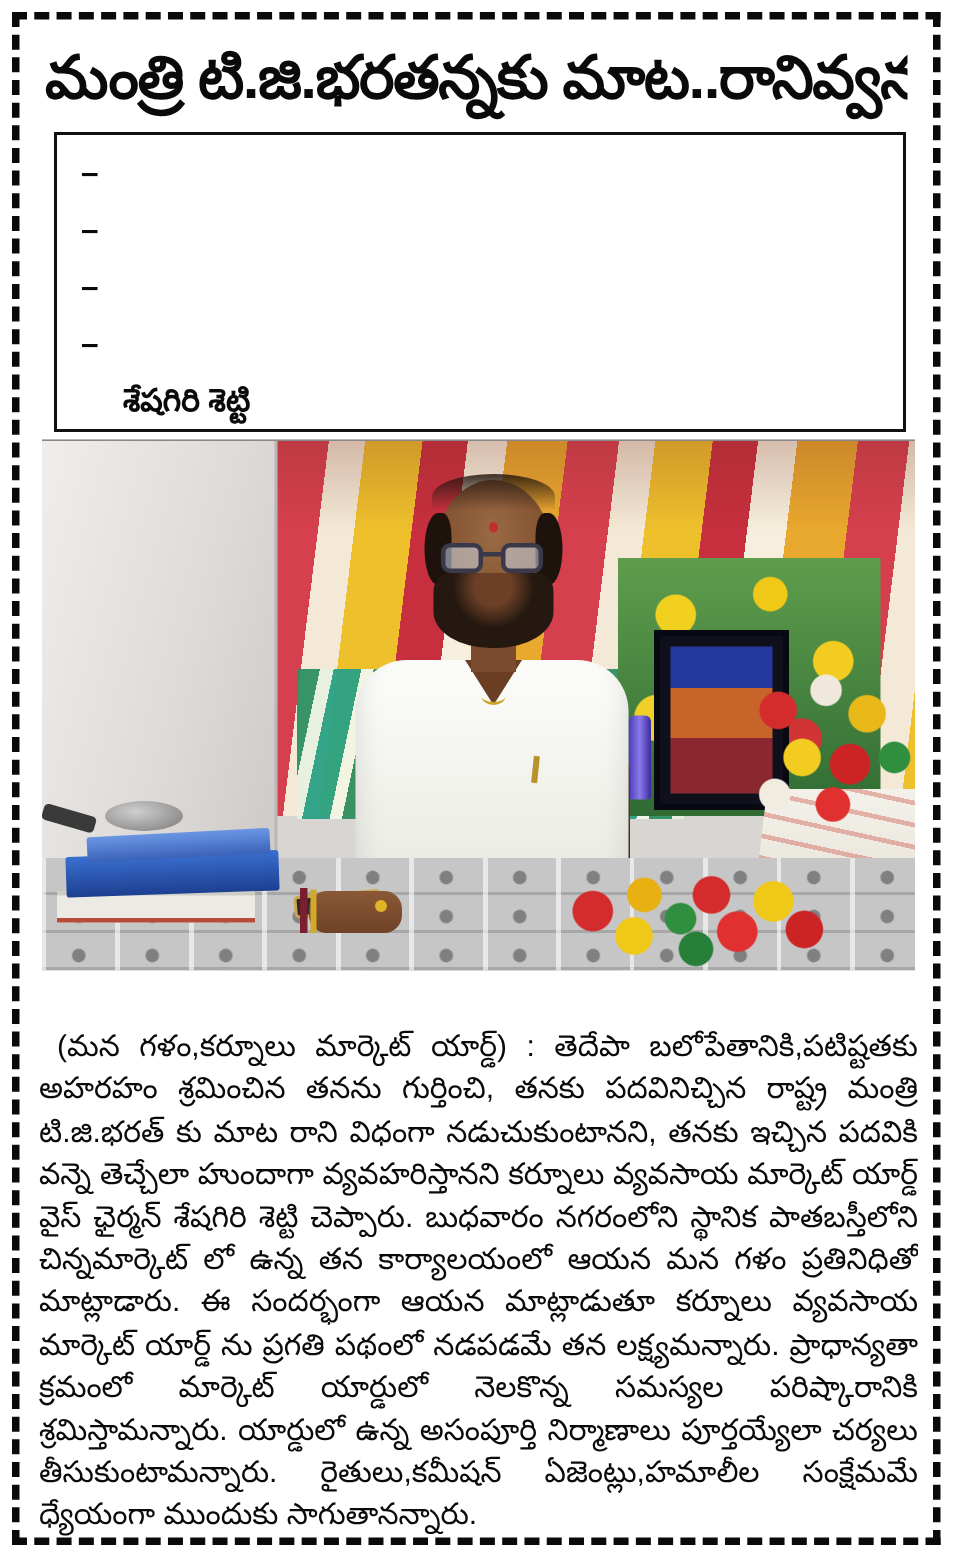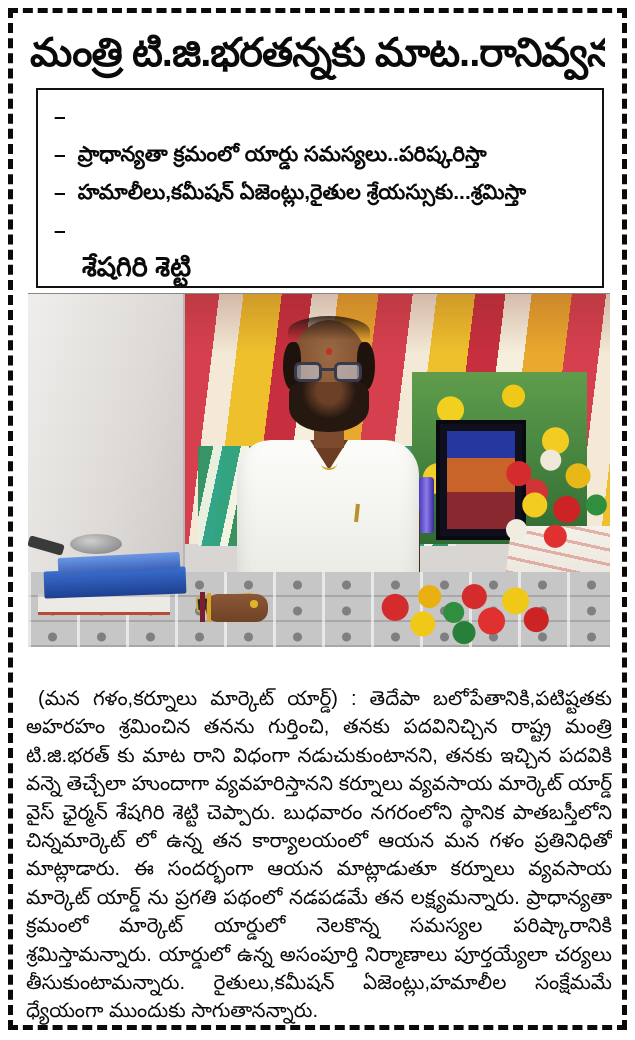--- a/index.html
+++ b/index.html
@@ -7,21 +7,21 @@
         font-family:"Liberation Sans","DejaVu Sans",sans-serif;color:#0a0a0a;}
   .outer-border{position:absolute;left:8px;top:8px;right:8px;bottom:10px;
         border:5px dashed #0a0a0a;pointer-events:none;}
   .headline{position:absolute;top:20px;left:30px;width:575px;height:64px;
         font-size:40px;font-weight:bold;text-align:center;line-height:64px;
         white-space:nowrap;overflow:hidden;letter-spacing:-1px;}
   .bullet-box{position:absolute;left:36px;top:88px;width:568px;height:200px;
         border:2px solid #111;box-sizing:border-box;padding:13px 10px 6px 16px;overflow:hidden;}
   .bullet-row{display:flex;gap:12px;font-size:21px;font-weight:600;line-height:25px;margin-bottom:13px;}
   .bullet-dash{flex:0 0 auto;}
-  .bullet-cont{margin-left:28px;font-size:27px;font-weight:600;line-height:25px;}
+  .bullet-cont{margin-left:28px;font-size:21px;font-weight:600;line-height:25px;}
   .body-text{position:absolute;left:26px;top:652px;width:586px;height:346px;
         font-size:20px;line-height:28.4px;text-align:justify;text-indent:12px;overflow:hidden;margin-top:32px;}
 
   
   .photo{position:absolute;left:28px;top:293px;width:582px;height:353px;overflow:hidden;
         background:#d8d5d2;border-top:1px solid #888;}
   .ph{position:absolute;}
   .ph-wall{left:0;top:0;width:155px;height:100%;z-index:0;
         background:linear-gradient(105deg,#f0eeec 0%,#dddad7 55%,#c9c6c3 100%);
         border-right:2px solid #b9b6b3;}
@@ -134,25 +134,23 @@
   <div class="outer-border"></div>
 
   <div class="headline">మంత్రి టి.జి.భరతన్నకు మాట..రానివ్వను</div>
 
   <div class="bullet-box">
     <div class="bullet-row">
       <span class="bullet-dash">–</span>
     </div>
     <div class="bullet-row">
       <span class="bullet-dash">–</span>
-      <span>ప్రాధాన్యతా క్రమంలో యార్డు సమస్యలు..పరిష్కరిస్తా</span>
-    </div>
-    <div class="bullet-row">
-      <span class="bullet-dash">–</span>
-      <span>హమాలీలు,కమీషన్ ఏజెంట్లు,రైతుల శ్రేయస్సుకు...శ్రమిస్తా</span>
+    </div>
+    <div class="bullet-row">
+      <span class="bullet-dash">–</span>
     </div>
     <div class="bullet-row">
       <span class="bullet-dash">–</span>
     </div>
     <div class="bullet-cont">శేషగిరి శెట్టి</div>
   </div>
 
   <div class="photo">
     <div class="ph ph-wall"></div>
     <div class="ph ph-banner"></div>

